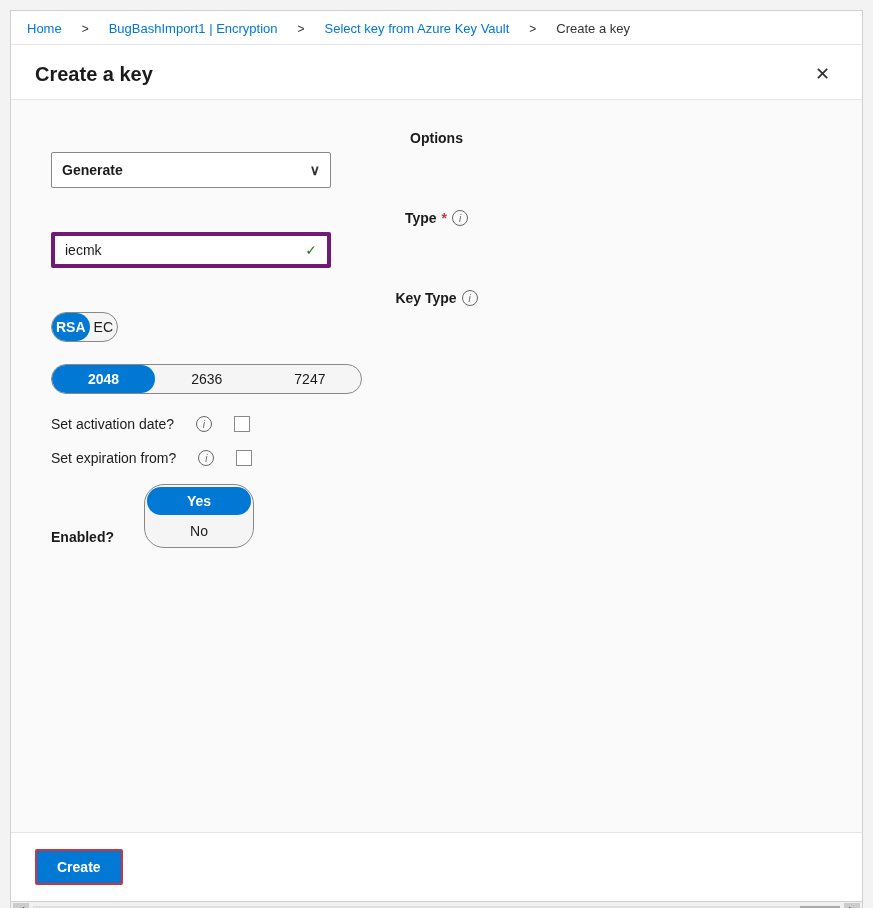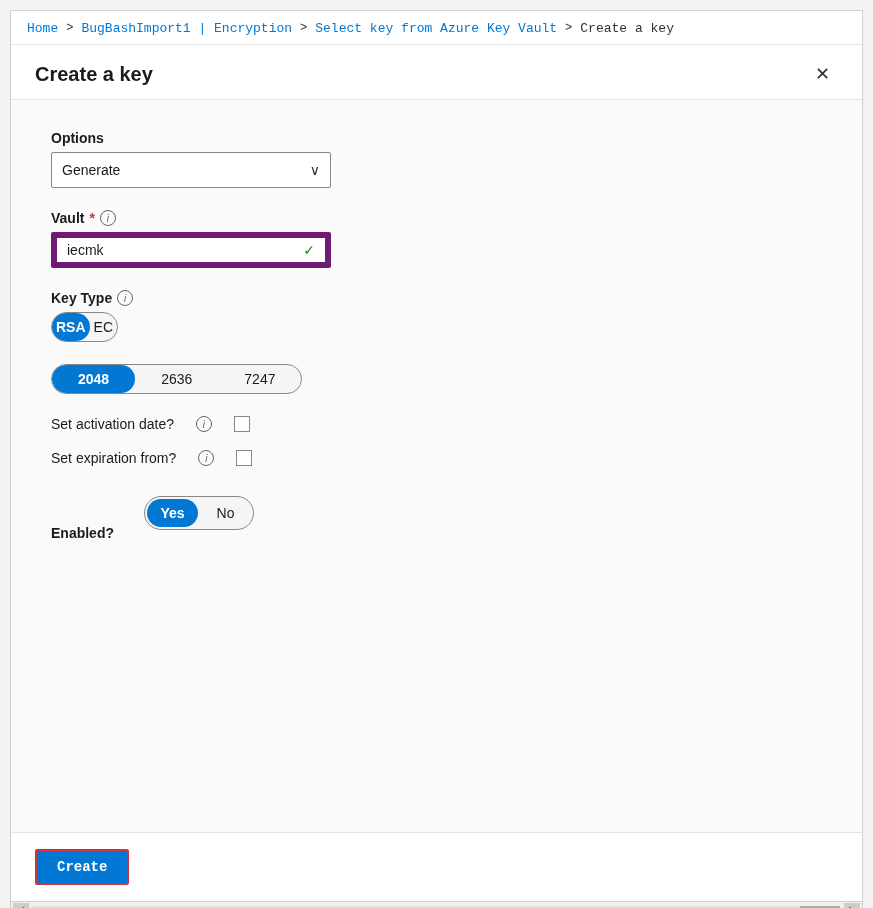--- a/index.html
+++ b/index.html
@@ -20,24 +20,23 @@
       display: flex;
       flex-direction: column;
     }
     
     .breadcrumb {
       padding: 10px 16px 8px 16px;
       font-size: 13px;
       color: #333;
       border-bottom: 1px solid #e5e5e5;
       display: flex;
-      align-items: flex-start;
-      gap: 8px;
+      align-items: flex-end;
+      gap: 20px;
       flex-wrap: wrap;
-      font-family: Liberation Mono, monospace;
     }
     .breadcrumb a {
       color: #0078d4;
       text-decoration: none;
       cursor: pointer;
     }
     .breadcrumb .sep { color: #333; font-size: 12px; }
     .breadcrumb .current { color: #333; }
 
     
@@ -80,20 +79,21 @@
       margin-bottom: 22px;
     }
     .form-label {
       font-size: 14px;
       font-weight: 600;
       color: #1b1b1b;
       margin-bottom: 6px;
       display: flex;
       align-items: center;
       gap: 5px;
+      justify-content: center;
     }
     .required-star { color: #d13438; }
     .info-icon {
       display: inline-flex;
       align-items: center;
       justify-content: center;
       width: 16px;
       height: 16px;
       border: 1px solid #666;
       border-radius: 50%;
@@ -110,28 +110,29 @@
       border: 1px solid #8a8886;
       background: #fff;
       border-radius: 2px;
       padding: 0 10px;
       font-size: 14px;
       color: #1b1b1b;
       display: flex;
       align-items: center;
       justify-content: space-between;
       cursor: pointer;
+      font-weight: bold;
     }
     .dropdown-arrow { font-size: 14px; color: #333; }
 
     
     .text-input {
       width: 280px;
       height: 36px;
-      border: 6px solid #701a75;
+      border: 4px solid #701a75;
       border-radius: 2px;
       padding: 8px 10px;
       font-size: 14px;
       color: #1b1b1b;
       background: #fff;
       display: flex;
       align-items: center;
       justify-content: space-between;
     }
     .input-value { flex: 1; }
@@ -164,21 +165,21 @@
 
     
     .rsa-toggle {
       display: inline-flex;
       border: 1.5px solid #8a8886;
       border-radius: 20px;
       background: #f5f5f5;
       overflow: hidden;
     }
     .rsa-option {
-      padding: 6px 26px;
+      padding: 6px 36px;
       font-size: 14px;
       cursor: pointer;
       color: #1b1b1b;
       background: transparent;
       border: none;
     }
     .rsa-option.active {
       background: #0078d4;
       color: #fff;
       border-radius: 20px;
@@ -212,21 +213,21 @@
       margin-bottom: 10px;
     }
     .enabled-label {
       font-size: 14px;
       font-weight: 600;
       color: #1b1b1b;
       margin-top: 41px;
     }
     .enabled-toggle {
       display: inline-flex;
-      flex-direction: row;
+      flex-direction: column;
       border: 1.5px solid #8a8886;
       border-radius: 20px;
       overflow: visible;
       background: #f5f5f5;
       width: 110px;
       padding: 2px;
       gap: 2px;
     }
     .enabled-option {
       padding: 6px 0;
@@ -255,21 +256,20 @@
     }
     .create-btn {
       background: #0078d4;
       color: #fff;
       border: 2px solid #d13438;
       border-radius: 2px;
       padding: 8px 20px;
       font-size: 14px;
       font-weight: 600;
       cursor: pointer;
-      font-family: Liberation Mono, monospace;
     }
 
     
     .scrollbar-area {
       height: 16px;
       background: #f0f0f0;
       border-top: 1px solid #d0d0d0;
       display: flex;
       align-items: center;
       padding: 0 2px;
@@ -330,21 +330,21 @@
           <span>Options</span>
         </div>
         <div class="select-dropdown">
           <span>Generate</span>
           <span class="dropdown-arrow">∨</span>
         </div>
       </div>
 
       <div class="form-group">
         <div class="form-label">
-          <span>Vault</span>
+          <span>Type</span>
           <span class="required-star">*</span>
           <span class="info-icon">i</span>
         </div>
         <div class="text-input">
           <span class="input-value">iecmk</span>
           <span class="check-icon">✓</span>
         </div>
       </div>
 
       <div class="form-group">

